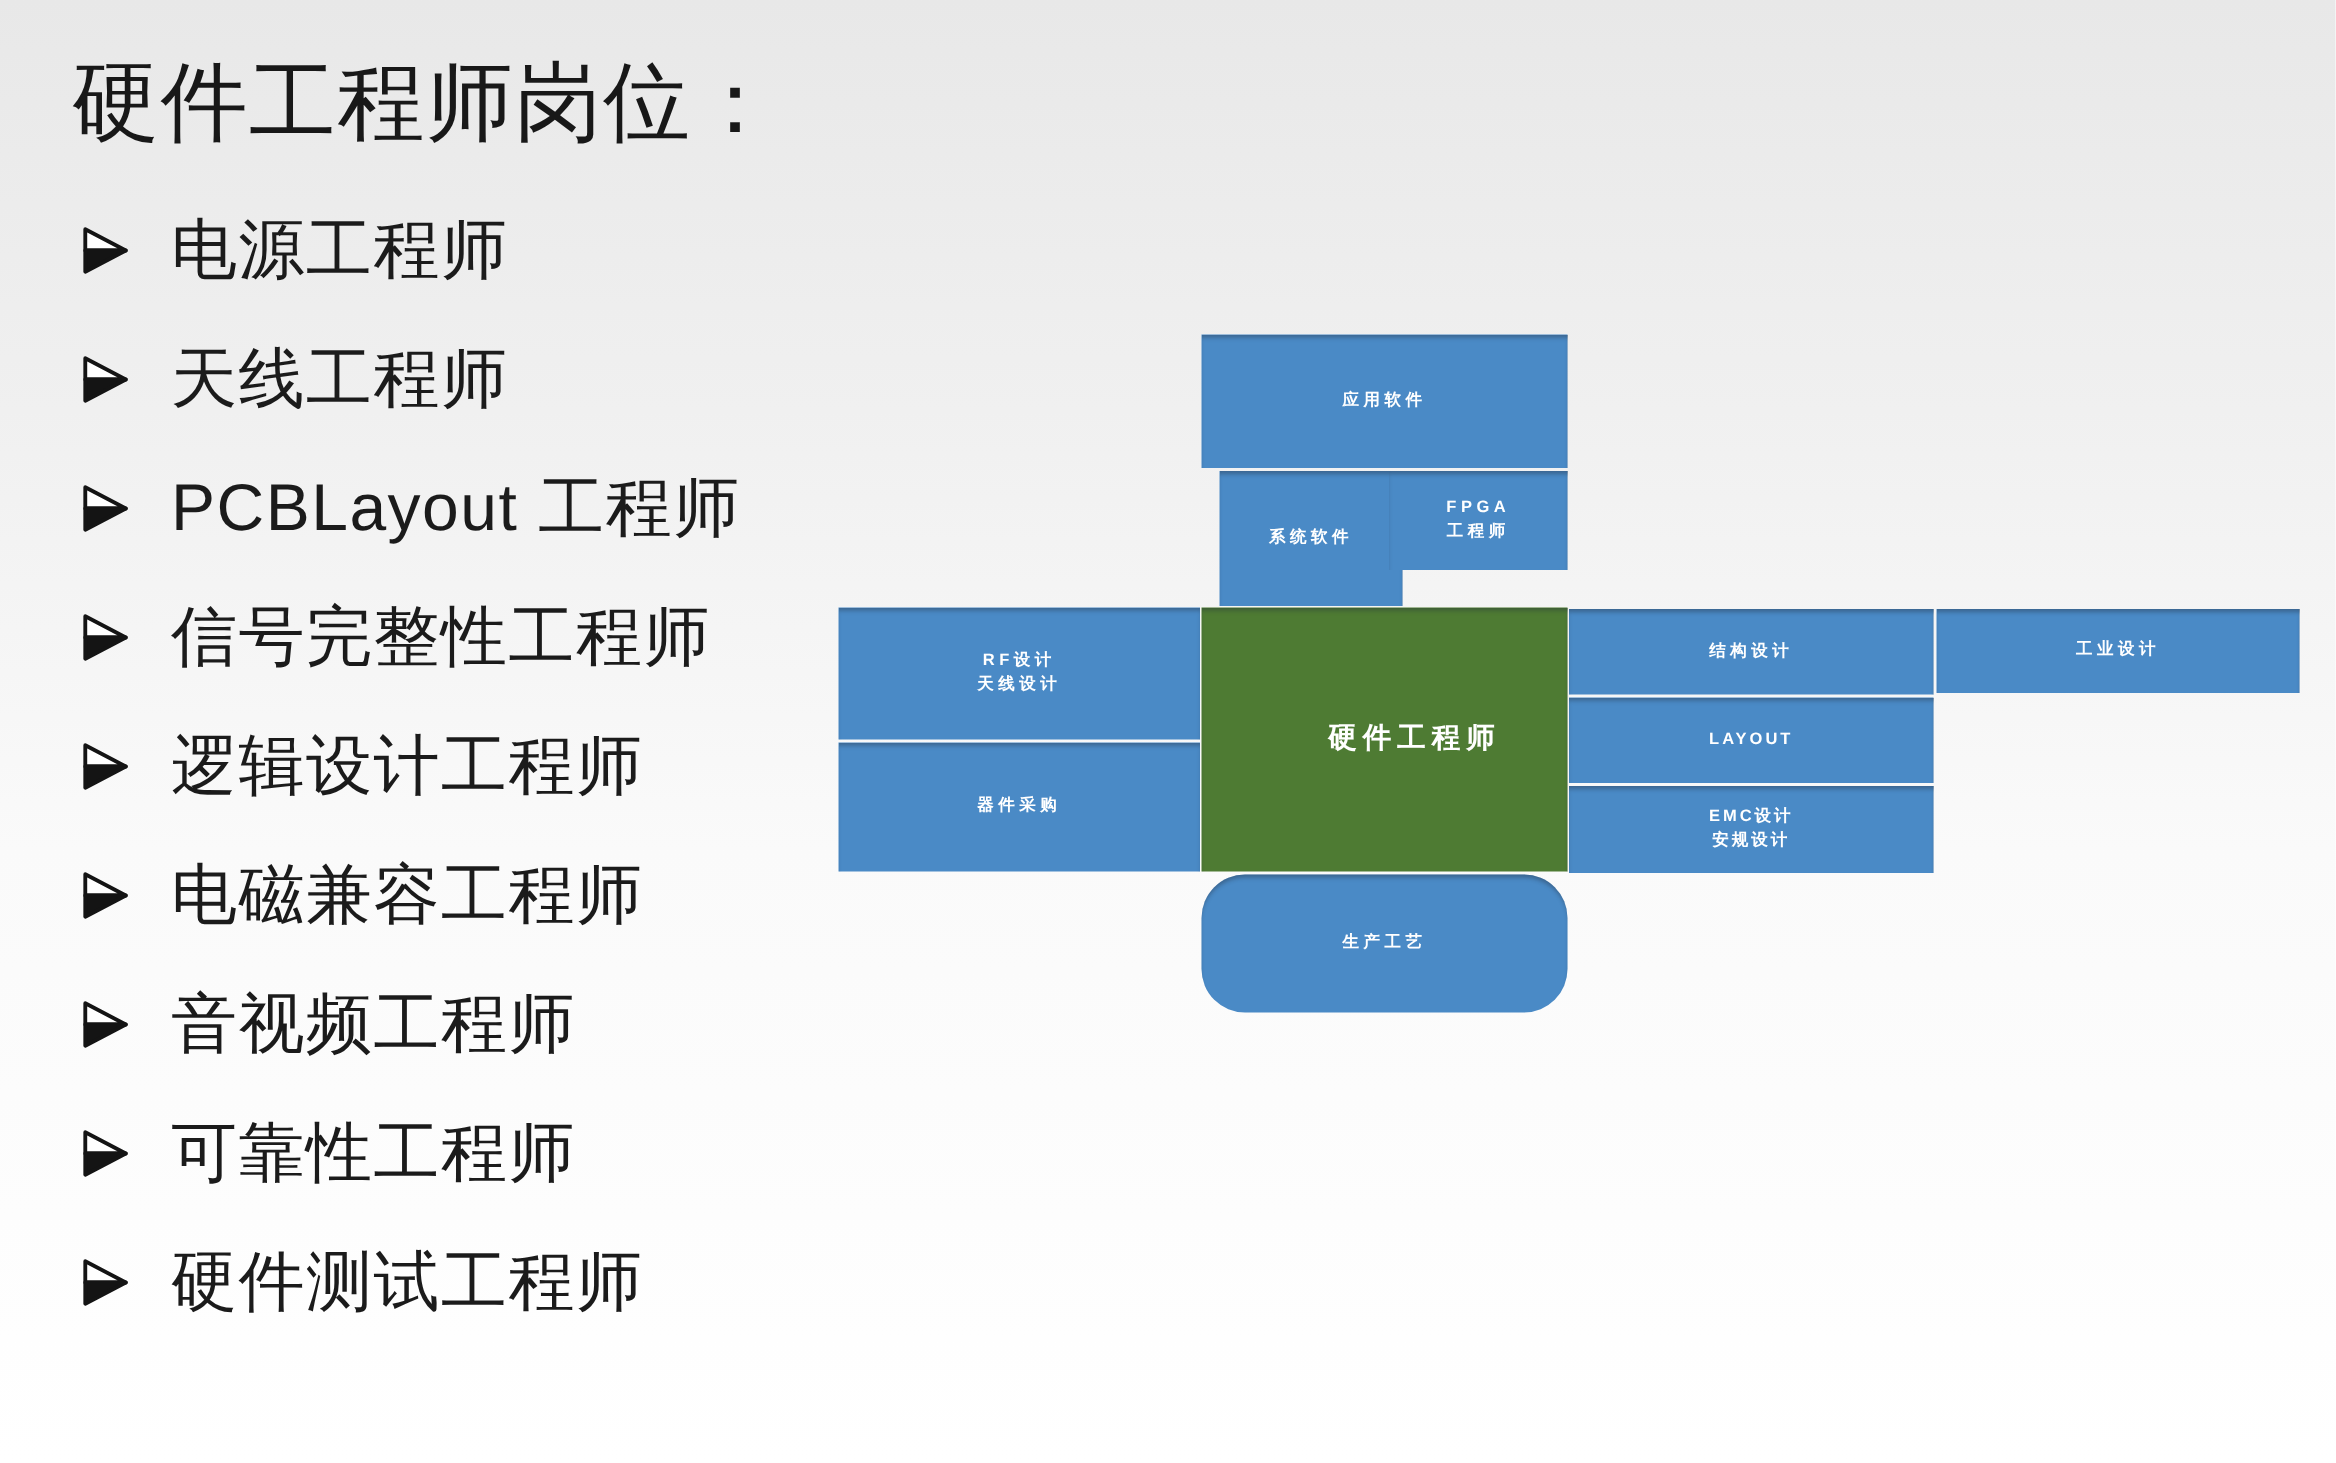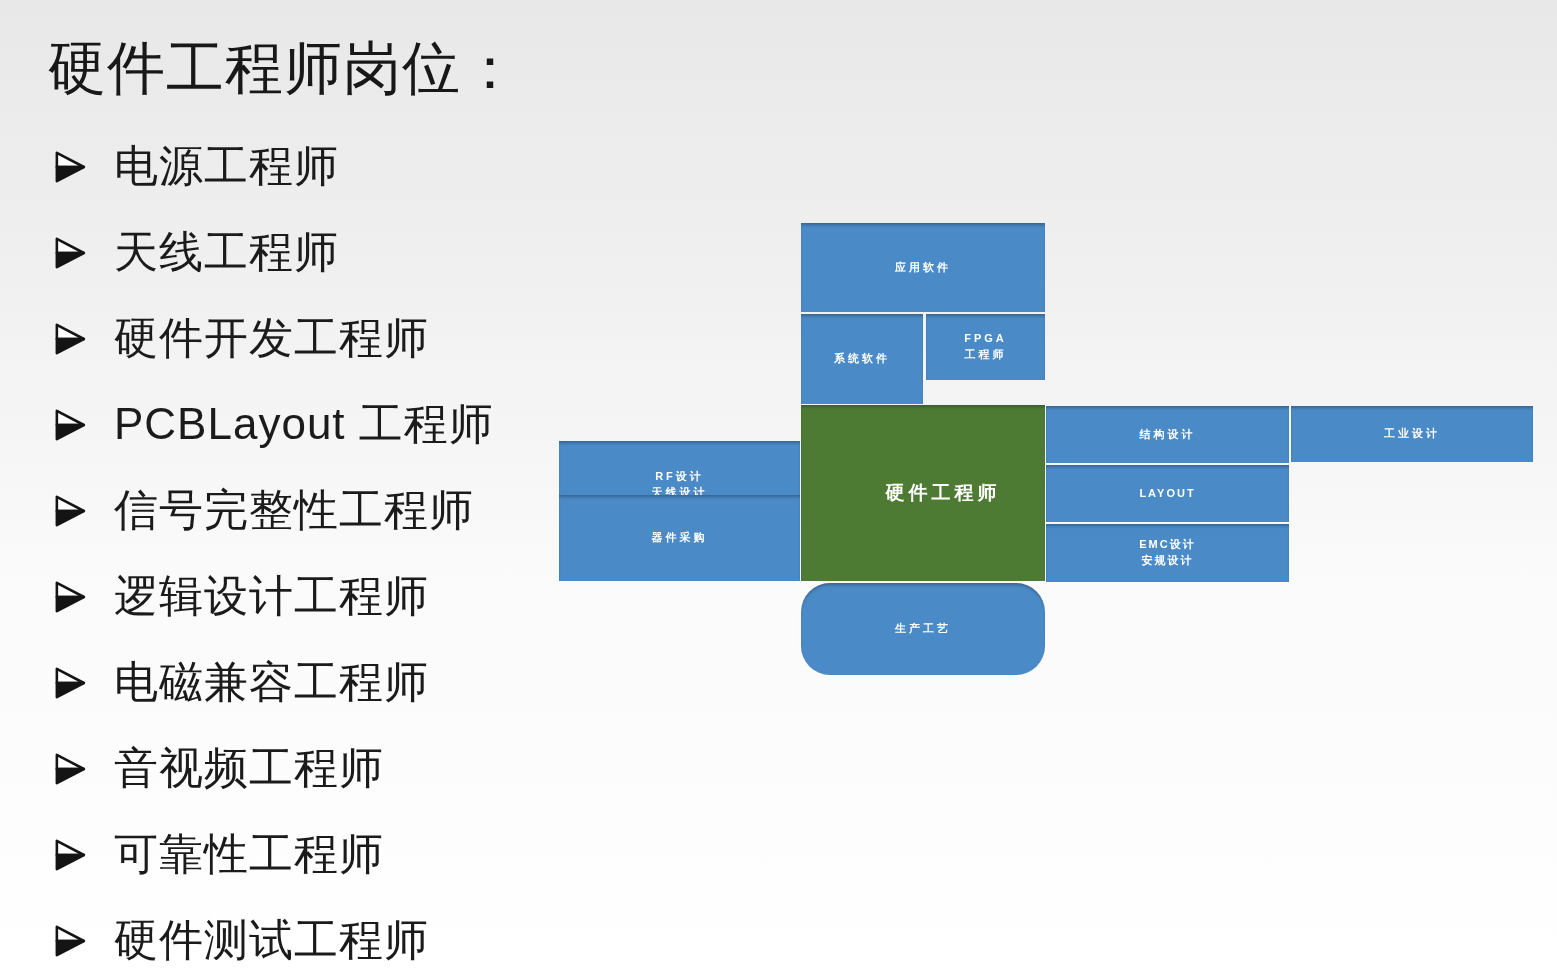--- a/index.html
+++ b/index.html
@@ -32,23 +32,23 @@
   .blk {
     position: absolute; background: #4A8AC6; color: #ffffff;
     display: flex; flex-direction: column; align-items: center; justify-content: center;
     font-size: 11px; font-weight: bold; letter-spacing: 3px; text-align: center;
     line-height: 1.45;
     box-shadow: inset 0 3px 3px -1px rgba(35,45,60,0.40);
   }
   .blk.green { background: #4E7B33; font-size: 19px; letter-spacing: 4px; padding-left: 40px; }
 
   .b-app        { left: 242px; top: 0;     width: 244px; height: 89px; }
-  .b-sys        { left: 242px; top: 91px;  width: 122px; height: 90px; }
+  .b-sys        { left: 254px; top: 91px;  width: 122px; height: 90px; }
   .b-fpga       { left: 367px; top: 91px;  width: 119px; height: 66px; }
-  .b-rf         { left: 0;     top: 182px; width: 241px; height: 88px; margin-top: 36px; }
+  .b-rf         { left: 0;     top: 182px; width: 241px; height: 88px; }
   .b-proc       { left: 0;     top: 272px; width: 241px; height: 86px; }
   .b-center     { left: 242px; top: 182px; width: 244px; height: 176px; }
   .b-struct     { left: 487px; top: 183px; width: 243px; height: 57px; }
   .b-layout     { left: 487px; top: 242px; width: 243px; height: 57px; letter-spacing: 2px; }
   .b-emc        { left: 487px; top: 301px; width: 243px; height: 58px; letter-spacing: 2px; }
   .b-industrial { left: 732px; top: 183px; width: 242px; height: 56px; }
   .b-prod       { left: 242px; top: 360px; width: 244px; height: 92px; border-radius: 29px; }
 </style>
 </head>
 <body>
@@ -64,27 +64,20 @@
             <path d="M2,14 L23,14 L2,25 Z" fill="#141414" stroke="#141414" stroke-width="2" stroke-linejoin="round"></path>
           </svg>
         <span class="bullet-text">电源工程师</span>
       </li>
       <li>
         <svg class="bullet-icon" viewBox="0 0 26 28">
             <path d="M2,3 L23,14 L2,14 Z" fill="#ffffff" stroke="#141414" stroke-width="2" stroke-linejoin="round"></path>
             <path d="M2,14 L23,14 L2,25 Z" fill="#141414" stroke="#141414" stroke-width="2" stroke-linejoin="round"></path>
           </svg>
         <span class="bullet-text">天线工程师</span>
-      </li>
-      <li>
-        <svg class="bullet-icon" viewBox="0 0 26 28">
-            <path d="M2,3 L23,14 L2,14 Z" fill="#ffffff" stroke="#141414" stroke-width="2" stroke-linejoin="round"></path>
-            <path d="M2,14 L23,14 L2,25 Z" fill="#141414" stroke="#141414" stroke-width="2" stroke-linejoin="round"></path>
-          </svg>
-        <span class="bullet-text">硬件开发工程师</span>
       </li>
       <li>
         <svg class="bullet-icon" viewBox="0 0 26 28">
             <path d="M2,3 L23,14 L2,14 Z" fill="#ffffff" stroke="#141414" stroke-width="2" stroke-linejoin="round"></path>
             <path d="M2,14 L23,14 L2,25 Z" fill="#141414" stroke="#141414" stroke-width="2" stroke-linejoin="round"></path>
           </svg>
         <span class="bullet-text">PCBLayout 工程师</span>
       </li>
       <li>
         <svg class="bullet-icon" viewBox="0 0 26 28">

